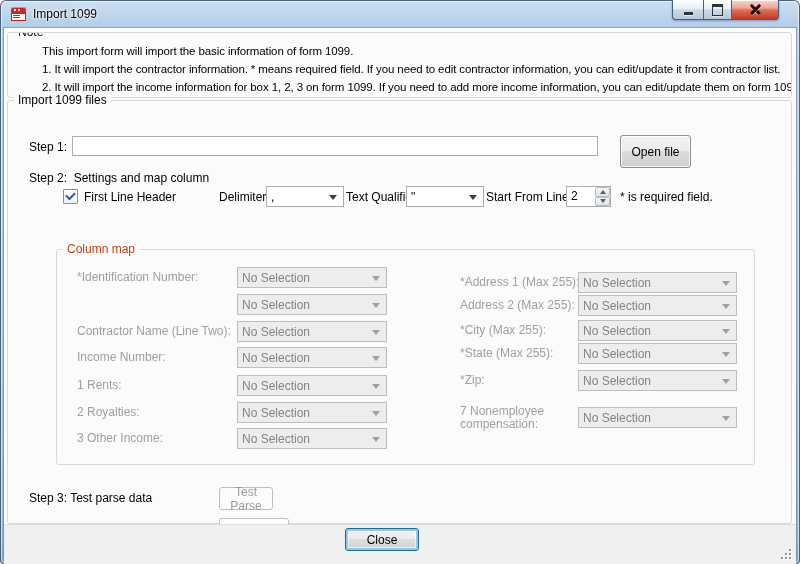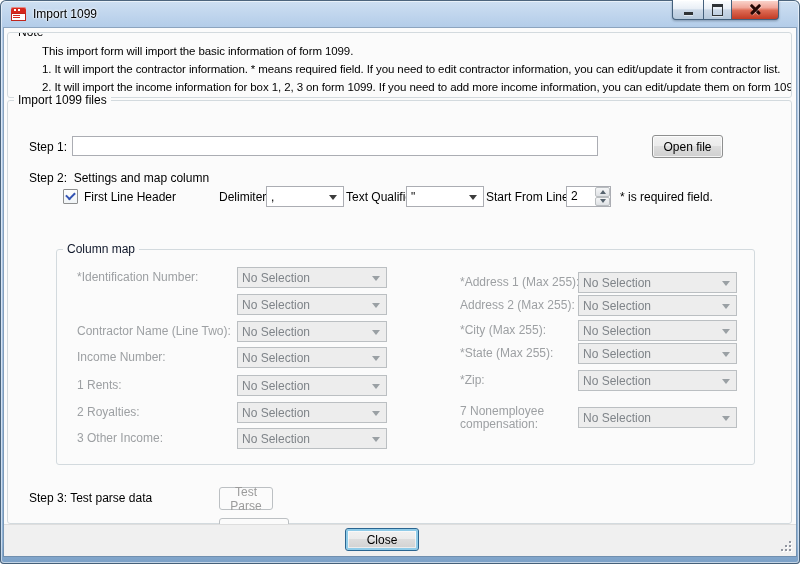--- a/index.html
+++ b/index.html
@@ -36,21 +36,21 @@
     background:#260805;border-radius:1px;box-shadow:0 1px 0 rgba(255,255,255,.35);}
   .glyph-close::before{transform:rotate(45deg);}
   .glyph-close::after{transform:rotate(-45deg);}
 
   
   .content{position:absolute;left:4px;top:28px;width:792px;height:528px;background:#fbfbfb;
     box-shadow:0 0 0 1px rgba(90,115,140,.45);}
 
   .groupbox{position:absolute;border:1px solid #d3dade;border-radius:3px;}
   .grouplabel{position:absolute;top:-8px;left:6px;background:#fbfbfb;padding:0 4px;line-height:14px;}
-  .grouplabel.dim{color:#0f172a;}
+  .grouplabel.dim{color:#c2410c;}
 
   .note-group{left:3px;top:4px;width:783px;height:64px;overflow:hidden;}
   .note-line{position:absolute;left:22px;white-space:nowrap;font-size:11.5px;letter-spacing:-0.1px;margin-left:12px;}
 
   .import-group{left:3px;top:72px;width:783px;height:422px;}
 
   .lbl{position:absolute;white-space:pre;}
   .lbl.dim{color:#9da0a3;white-space:normal;}
 
   .textbox{position:absolute;background:#fff;border:1px solid #abadb3;font:12px "Liberation Sans","DejaVu Sans",sans-serif;
@@ -80,21 +80,21 @@
   .spinner .spin-val{flex:1;padding-left:4px;line-height:19px;}
   .spin-btns{width:15px;display:flex;flex-direction:column;}
   .spin-btn{flex:1;display:flex;align-items:center;justify-content:center;
     background:linear-gradient(180deg,#f5f6f7,#dfe2e5);border:1px solid #b9bdc0;border-radius:2px;margin:0;}
   .arr-up{width:0;height:0;border-left:3px solid transparent;border-right:3px solid transparent;border-bottom:4px solid #55626d;}
   .arr-down{width:0;height:0;border-left:3px solid transparent;border-right:3px solid transparent;border-top:4px solid #55626d;}
 
   .column-map{left:48px;top:148px;width:697px;height:214px;}
   .column-map .grouplabel{background:#fbfbfb;}
 
-  .footer{position:absolute;left:0;top:496px;width:792px;height:32px;background:#f0f0f0;border-top:1px solid #dedede;box-sizing:border-box;padding-left:16px;}
+  .footer{position:absolute;left:0;top:496px;width:792px;height:40px;background:#f0f0f0;border-top:1px solid #dedede;box-sizing:border-box;padding-left:16px;}
 
   .size-grip{position:absolute;right:3px;bottom:3px;width:12px;height:12px;}
   .size-grip::before{content:"";position:absolute;left:1px;top:1px;width:2px;height:2px;background:transparent;
     box-shadow:8px 0 0 #fff,4px 4px 0 #fff,8px 4px 0 #fff,0 8px 0 #fff,4px 8px 0 #fff,8px 8px 0 #fff;}
   .size-grip::after{content:"";position:absolute;left:0;top:0;width:2px;height:2px;background:transparent;
     box-shadow:8px 0 0 #9196a0,4px 4px 0 #9196a0,8px 4px 0 #9196a0,0 8px 0 #9196a0,4px 8px 0 #9196a0,8px 8px 0 #9196a0;}
 </style>
 </head>
 <body>
 
@@ -130,21 +130,21 @@
       <div class="note-line" style="top:12px">This import form will import the basic information of form 1099.</div>
       <div class="note-line" style="top:30px">1. It will import the contractor information. * means required field. If you need to edit contractor information, you can edit/update it from contractor list.</div>
       <div class="note-line" style="top:48px">2. It will import the income information for box 1, 2, 3 on form 1099. If you need to add more income information, you can edit/update them on form 1099 directly.</div>
     </div>
 
     <div class="groupbox import-group">
       <span class="grouplabel">Import 1099 files</span>
 
       <span class="lbl" style="left:21px;top:39px">Step 1:</span>
       <input class="textbox" style="left: 64px; top: 35px; width: 518px; height: 18px;" value="">
-      <button class="btn" style="left:644px;top:34px;width:71px;height:23px">Open file</button>
+      <button class="btn" style="left:612px;top:34px;width:71px;height:33px">Open file</button>
 
       <span class="lbl" style="left:21px;top:70px">Step 2:  Settings and map column</span>
 
       <span class="checkbox" style="left:55px;top:88px">
           <span class="check"></span>
         </span>
       <span class="lbl" style="left:76px;top:89px">First Line Header</span>
 
       <span class="lbl" style="left:211px;top:89px">Delimiter</span>
       <div class="combo" style="left:258px;top:85px;width:78px">

